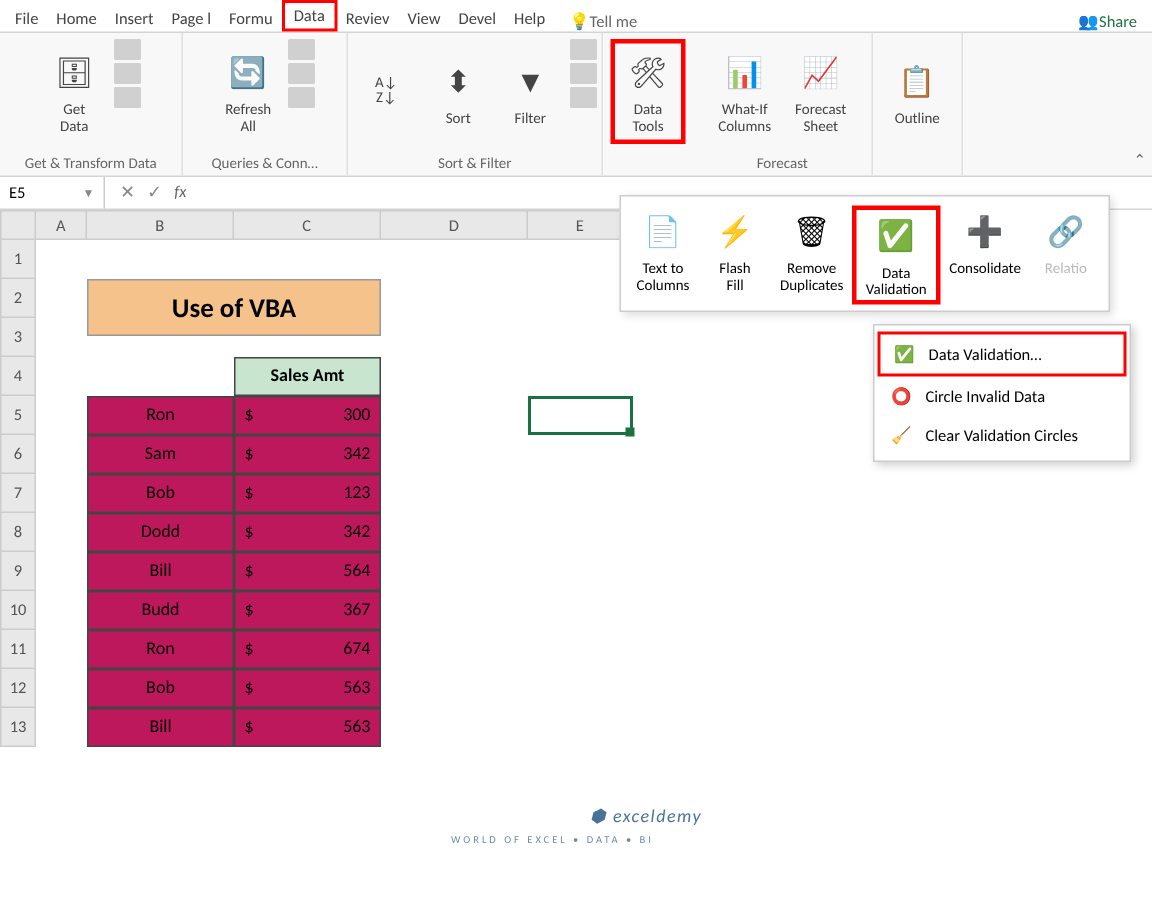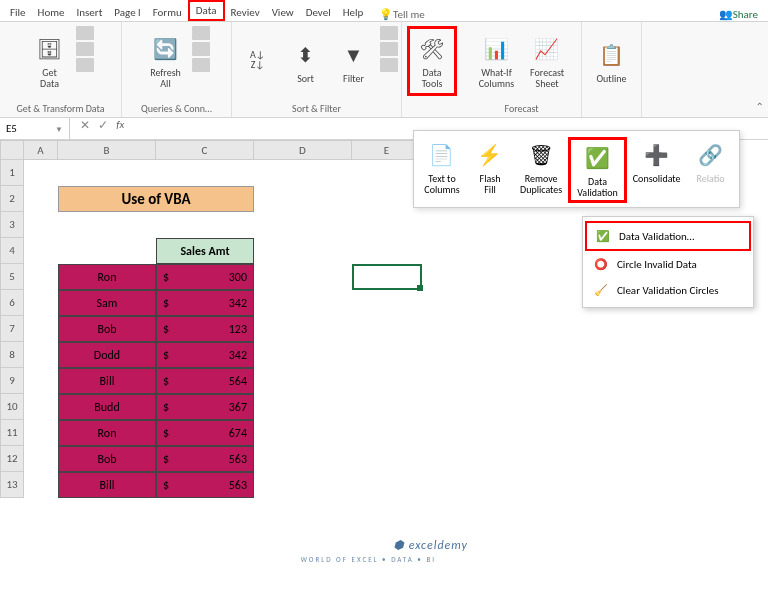--- a/index.html
+++ b/index.html
@@ -15,32 +15,32 @@
 .group{display:flex;flex-direction:column;align-items:center;justify-content:space-between;border-right:1px solid #e0e0e0;padding:4px 6px 2px;}
 .group-label{font-size:10px;color:#666;margin-top:2px;}
 .group-btns{display:flex;align-items:flex-start;gap:4px;height:72px;}
 .big-btn{display:flex;flex-direction:column;align-items:center;justify-content:center;padding:2px 6px;font-size:10px;color:#444;text-align:center;line-height:1.1;cursor:pointer;min-width:42px;height:70px;}
 .big-btn.highlighted{border:3px solid red;}
 .icon{width:32px;height:32px;display:flex;align-items:center;justify-content:center;font-size:20px;margin-bottom:2px;}
 .mini{display:flex;flex-direction:column;gap:2px;}
 .mini-ic{width:18px;height:14px;background:#d0d0d0;border-radius:1px;}
 .collapse-arrow{position:absolute;right:4px;bottom:4px;font-size:10px;color:#666;}
 
-.formula-row{display:flex;background:#fff;border-bottom:1px solid #d4d4d4;height:22px;}
+.formula-row{display:flex;background:#fff;border-bottom:1px solid #d4d4d4;height:22px;align-items:center;}
 .namebox{width:70px;border-right:1px solid #ccc;padding:0 6px;font-size:11px;display:flex;align-items:center;justify-content:space-between;height:100%;}
 .fbtns{display:flex;gap:8px;padding:0 10px;color:#888;}
 .fx{color:#666;font-style:italic;font-size:11px;}
 
 .grid{display:flex;background:#fff;position:relative;height:480px;}
 .rowhdr,.colhdr,.corner{background:#e8e8e8;border:1px solid #ccc;font-size:11px;color:#555;display:flex;align-items:center;justify-content:center;}
 .corner{width:24px;height:20px;}
 .rowhdr{width:24px;height:26px;border-top:none;}
 .cols{display:flex;}
 .colhdr{height:20px;border-left:none;}
-.title-cell{position:absolute;background:#f4c28a;font-weight:bold;font-size:15px;display:flex;align-items:center;justify-content:center;height:26px;border:1px solid #999;}
+.title-cell{position:absolute;background:#f4c28a;font-weight:bold;font-size:18px;display:flex;align-items:center;justify-content:center;height:38px;border:1px solid #999;}
 .hdr-cell{position:absolute;background:#c8e6cf;font-weight:bold;border:1.5px solid #444;height:26px;display:flex;align-items:center;justify-content:center;font-size:12px;}
 .data-cell{position:absolute;border:1px solid #444;height:26px;display:flex;align-items:center;font-size:12px;padding:0 6px;background:#be185d;}
 .data-cell.name{justify-content:center;}
 .data-cell.amt{justify-content:space-between;}
 .sel-cell{position:absolute;border:2px solid #1a7243;width:70px;height:26px;}
 .sel-cell::after{content:'';position:absolute;right:-3px;bottom:-3px;width:6px;height:6px;background:#1a7243;}
 
 .popup{position:absolute;top:130px;left:413px;background:#fff;border:1px solid #ccc;box-shadow:2px 2px 6px rgba(0,0,0,.15);display:flex;padding:6px 4px 4px;z-index:5;}
 .pop-btn{display:flex;flex-direction:column;align-items:center;padding:2px 6px;font-size:10px;text-align:center;line-height:1.1;cursor:pointer;min-width:48px;}
 .pop-btn.hl{border:3px solid red;}

